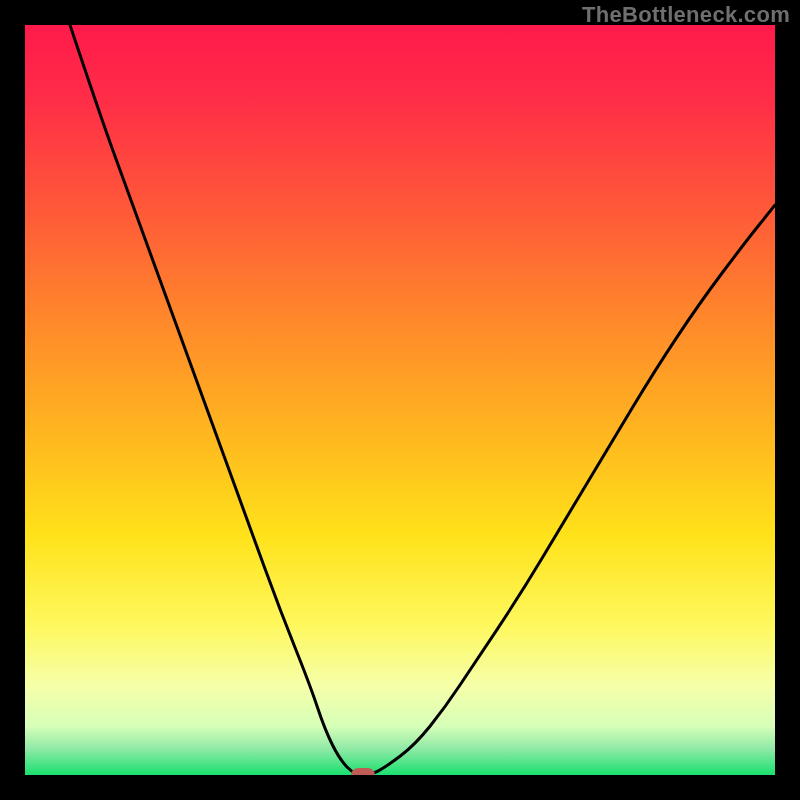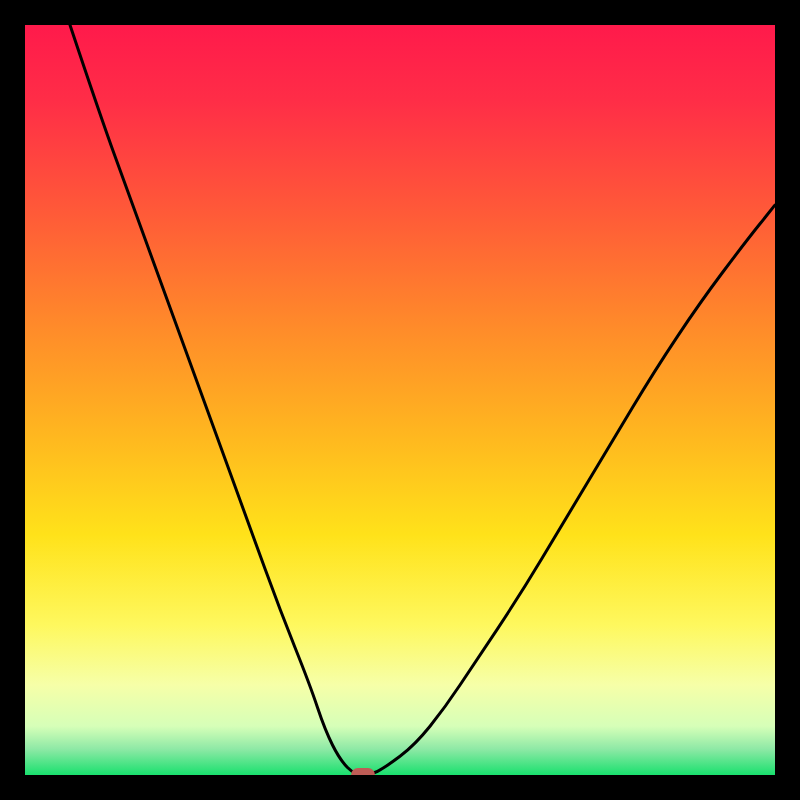--- a/index.html
+++ b/index.html
@@ -79,13 +79,14 @@
       <rect x="0" y="0" width="750" height="750" fill="url(#heat)"></rect>
     </svg>
 
     <svg class="curve" viewBox="0 0 750 750" preserveAspectRatio="none">
       <path id="curve-path" d="M 45.0 0.0 Q 75.0 90.0 90.0 131.3 Q 105.0 172.5 120.0 213.8 Q 135.0 255.0 150.0 296.3 Q 165.0 337.5 180.0 378.8 Q 195.0 420.0 210.0 461.3 Q 225.0 502.5 240.0 543.8 Q 255.0 585.0 270.0 622.5 Q 285.0 660.0 292.5 682.5 Q 300.0 705.0 307.5 720.0 Q 315.0 735.0 322.5 742.5 Q 330.0 750.0 337.5 750.0 Q 345.0 750.0 352.5 746.3 Q 360.0 742.5 375.0 731.3 Q 390.0 720.0 405.0 701.3 Q 420.0 682.5 435.0 660.0 Q 450.0 637.5 472.5 603.8 Q 495.0 570.0 517.5 532.5 Q 540.0 495.0 562.5 457.5 Q 585.0 420.0 607.5 382.5 Q 630.0 345.0 652.5 311.3 Q 675.0 277.5 697.5 247.5 Q 720.0 217.5 735.0 198.8 T 750.0 180.0" fill="none" stroke="#000" stroke-width="3" stroke-linecap="round" stroke-linejoin="round"></path>
     </svg>
 
     <div class="marker" id="marker" style="left: 337.5px; top: 750px; background: rgb(190, 93, 86);"></div>
   </div>
 
+  <div class="watermark">TheBottleneck.com</div>
 </div>
 
 </body></html>

